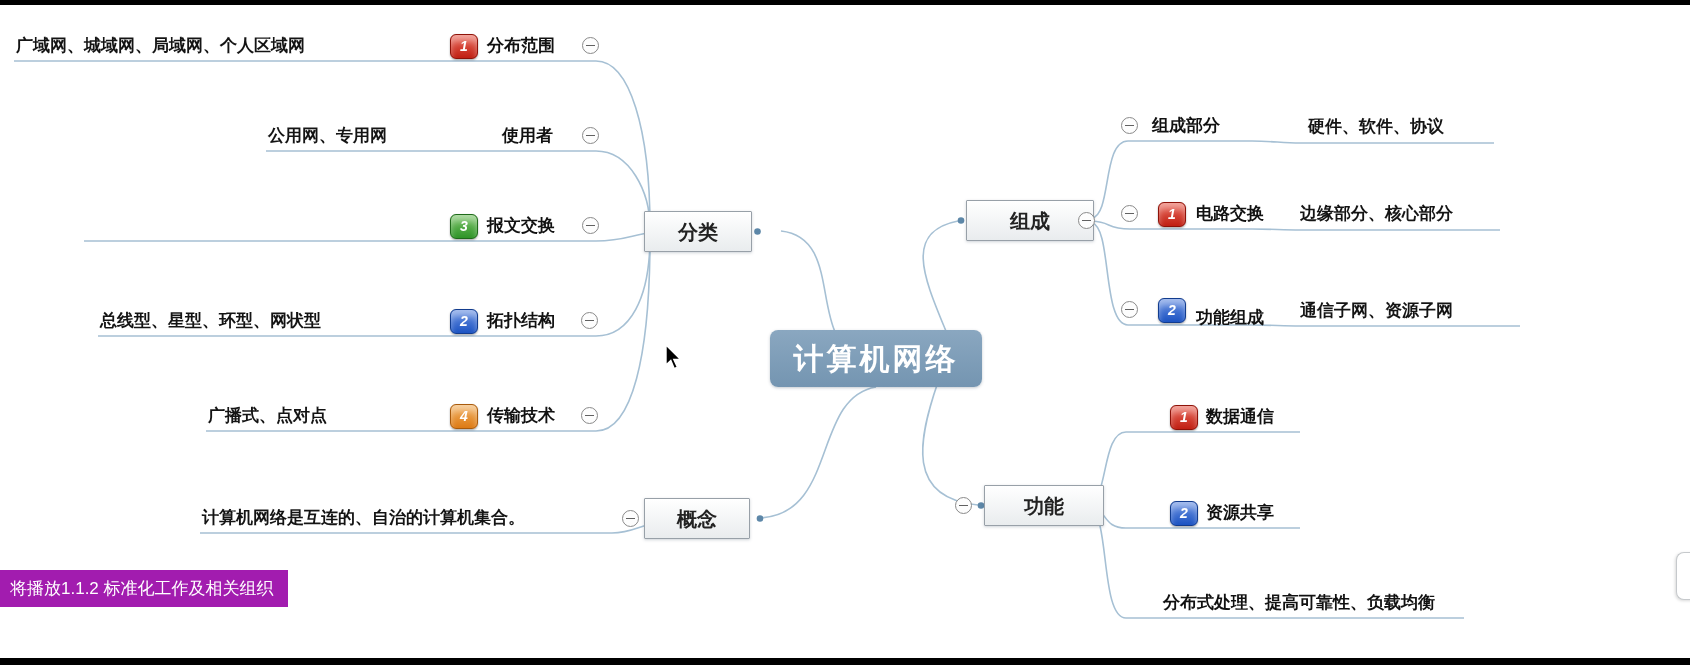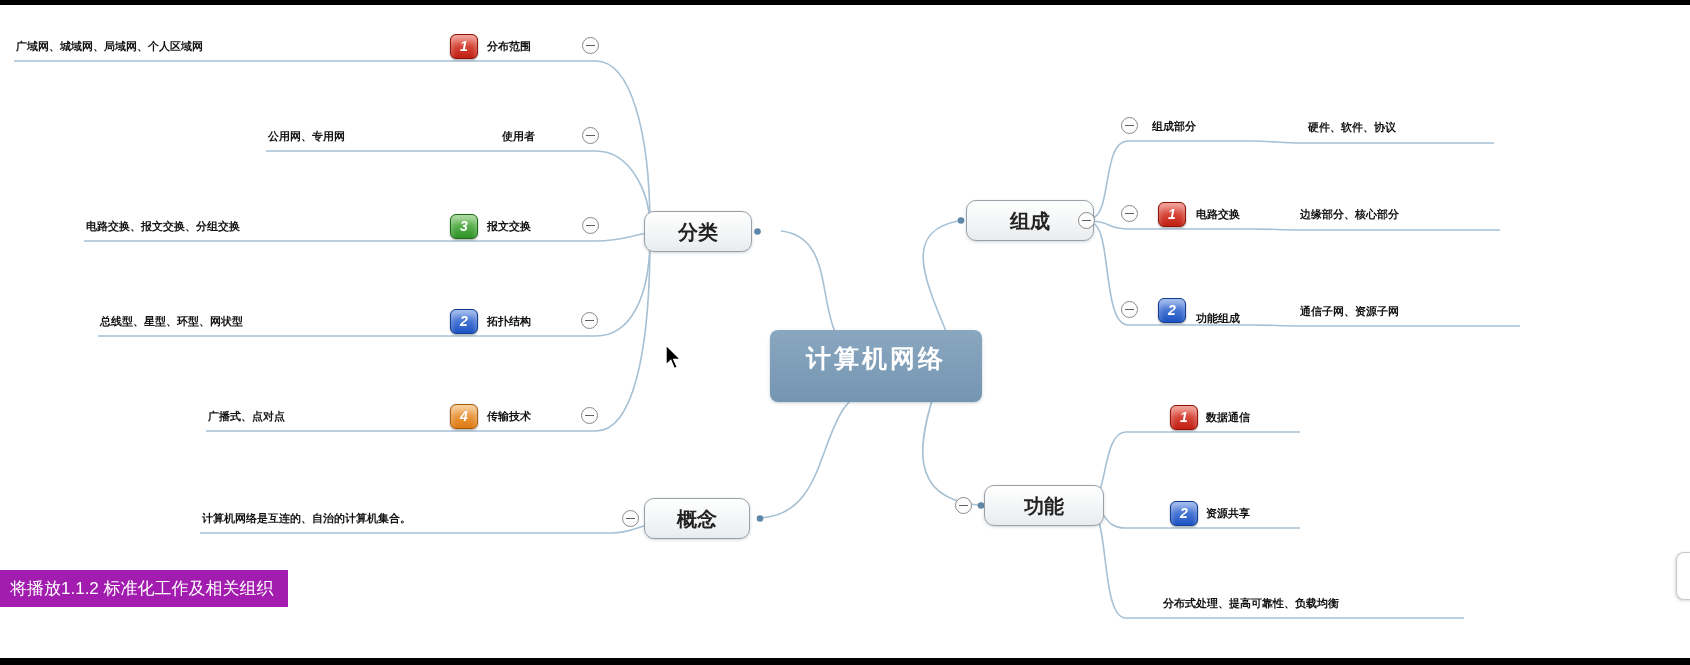--- a/index.html
+++ b/index.html
@@ -6,28 +6,28 @@
   body{font-family:"Liberation Sans","DejaVu Sans",sans-serif;}
   #stage{position:relative;width:1690px;height:665px;background:#ffffff;overflow:hidden;}
   .bar{position:absolute;left:0;width:1690px;background:#000;}
   #bar-top{top:0;height:5px;}
   #bar-bottom{top:658px;height:7px;}
 
   svg.lines{position:absolute;left:0;top:0;}
   .cline{fill:none;stroke:#a6c0d4;stroke-width:1.6px;}
   .cdot{fill:#5d87a8;stroke:none;}
 
-  .txt{position:absolute;height:24px;line-height:24px;font-size:11px;font-weight:bold;color:#111;white-space:nowrap;}
+  .txt{position:absolute;height:24px;line-height:24px;font-size:17px;font-weight:bold;color:#111;white-space:nowrap;}
   .leaf{color:#141414;}
 
   .mainbox{position:absolute;height:41px;line-height:41px;text-align:center;font-size:20px;font-weight:bold;color:#222;
-    background:linear-gradient(#ffffff,#e9ecee);border:1px solid #98a0a8;border-radius:10px;
+    background:linear-gradient(#ffffff,#e9ecee);border:1px solid #98a0a8;border-radius:1px;
     box-shadow:0 1px 3px rgba(60,80,100,.25);box-sizing:border-box;white-space:nowrap;}
-  .centerbox{position:absolute;left:770px;top:330px;width:212px;height:72px;line-height:57px;text-align:center;
-    font-size:25px;font-weight:bold;letter-spacing:3px;color:#ffffff;background:linear-gradient(#8aa7c0,#7495b1);
+  .centerbox{position:absolute;left:770px;top:330px;width:212px;height:57px;line-height:57px;text-align:center;
+    font-size:30px;font-weight:bold;letter-spacing:3px;color:#ffffff;background:linear-gradient(#8aa7c0,#7495b1);
     border-radius:8px;box-shadow:0 1px 3px rgba(60,80,100,.3);white-space:nowrap;}
 
   .minus{position:absolute;width:17px;height:17px;background:#fdfdfd;border:1.6px solid #8a8a8a;border-radius:50%;box-sizing:border-box;}
   .minus::after{content:"";position:absolute;left:2.6px;right:2.6px;top:50%;height:1.7px;margin-top:-0.9px;background:#616161;}
 
   .badge{position:absolute;width:26px;height:23px;border-radius:6px;text-align:center;line-height:23px;
     font-size:14px;font-weight:bold;font-style:italic;color:#fff;box-shadow:inset 0 6px 6px rgba(255,255,255,.4), 0 1px 2px rgba(0,0,0,.35);}
   .b-red{background:linear-gradient(#ea6a5c,#c01f12);border:1px solid #8d1209;}
   .b-green{background:linear-gradient(#7cc46a,#2f9427);border:1px solid #1f6a1a;}
   .b-blue{background:linear-gradient(#6b92e2,#1c53c2);border:1px solid #123c8e;}
@@ -83,21 +83,20 @@
 
   <div class="txt leaf" style="left:16px;top:34px">广域网、城域网、局域网、个人区域网</div>
   <span class="badge b-red" style="left:450px;top:34px">1</span>
   <div class="txt" style="left:487px;top:34px">分布范围</div>
   <span class="minus" style="left:582px;top:37px"></span>
 
   <div class="txt leaf" style="left:268px;top:124px">公用网、专用网</div>
   <div class="txt" style="left:502px;top:124px">使用者</div>
   <span class="minus" style="left:582px;top:127px"></span>
 
-  <div class="txt leaf" style="left:86px;top:214px">电路交换、报文交换、分组交换</div>
   <span class="badge b-green" style="left:450px;top:214px">3</span>
   <div class="txt" style="left:487px;top:214px">报文交换</div>
   <span class="minus" style="left:582px;top:217px"></span>
 
   <div class="txt leaf" style="left:100px;top:309px">总线型、星型、环型、网状型</div>
   <span class="badge b-blue" style="left:450px;top:309px">2</span>
   <div class="txt" style="left:487px;top:309px">拓扑结构</div>
   <span class="minus" style="left:581px;top:312px"></span>
 
   <div class="txt leaf" style="left:208px;top:404px">广播式、点对点</div>

